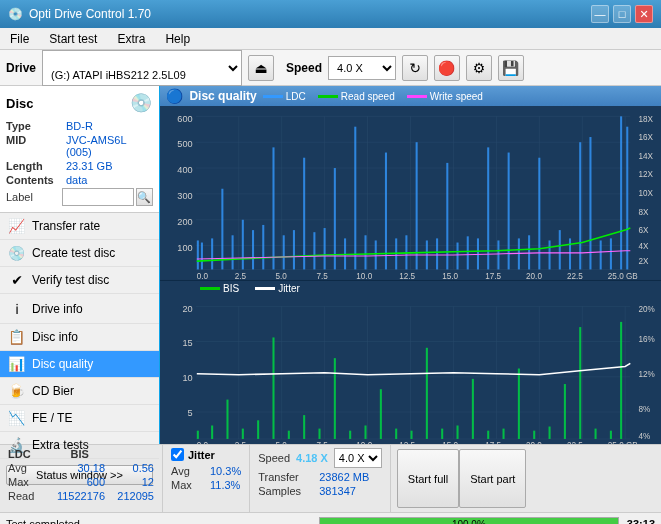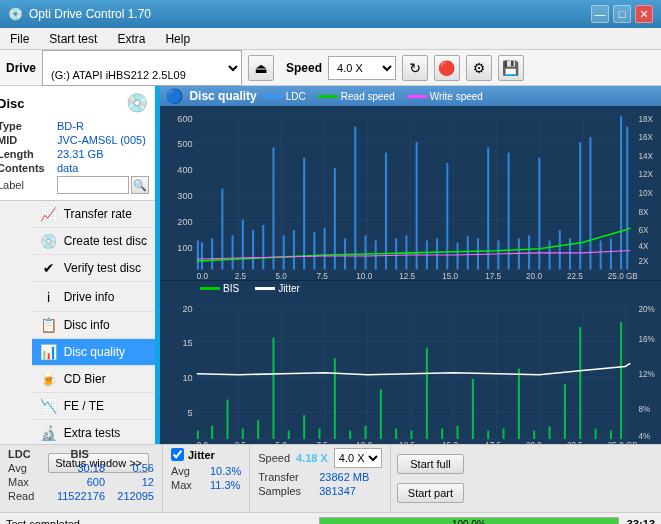--- a/index.html
+++ b/index.html
@@ -83,25 +83,24 @@
     
     .main-layout {
       display: flex;
       height: calc(524px - 28px - 22px - 36px - 22px - 28px);
     }
 
     
     .sidebar {
       width: 160px;
       background: #f0f0f0;
-      border-right: 5px solid #0ea5e9;
+      border-right: 1px solid #0ea5e9;
       display: flex;
       flex-direction: column;
       flex-shrink: 0;
-      align-items: flex-end;
     }
     .disc-panel {
       border-bottom: 1px solid #ccc;
       padding: 6px;
       background: white;
     }
     .disc-panel-header {
       display: flex; align-items: center; justify-content: space-between;
       margin-bottom: 6px;
     }
@@ -212,21 +211,21 @@
     .stats-col {
       display: flex;
       flex-direction: column;
       padding: 3px 8px;
       border-right: 1px solid #ccc;
     }
     .stats-header-row { display: flex; gap: 40px; font-weight: bold; color: #333; margin-bottom: 2px; }
 
     .jitter-section { display: flex; flex-direction: column; padding: 3px 8px; border-right: 1px solid #ccc; }
     .speed-section { display: flex; flex-direction: column; padding: 3px 8px; border-right: 1px solid #ccc; }
-    .buttons-section { display: flex; flex-direction: column; justify-content: space-around; padding: 4px 6px; }
+    .buttons-section { display: flex; justify-content: space-around; padding: 4px 6px; }
 
     .action-btn {
       background: linear-gradient(to bottom, #f8f8f8, #e0e0e0);
       border: 1px solid #aaa;
       padding: 3px 10px;
       cursor: pointer;
       font-size: 11px;
       border-radius: 2px;
       white-space: nowrap;
     }

